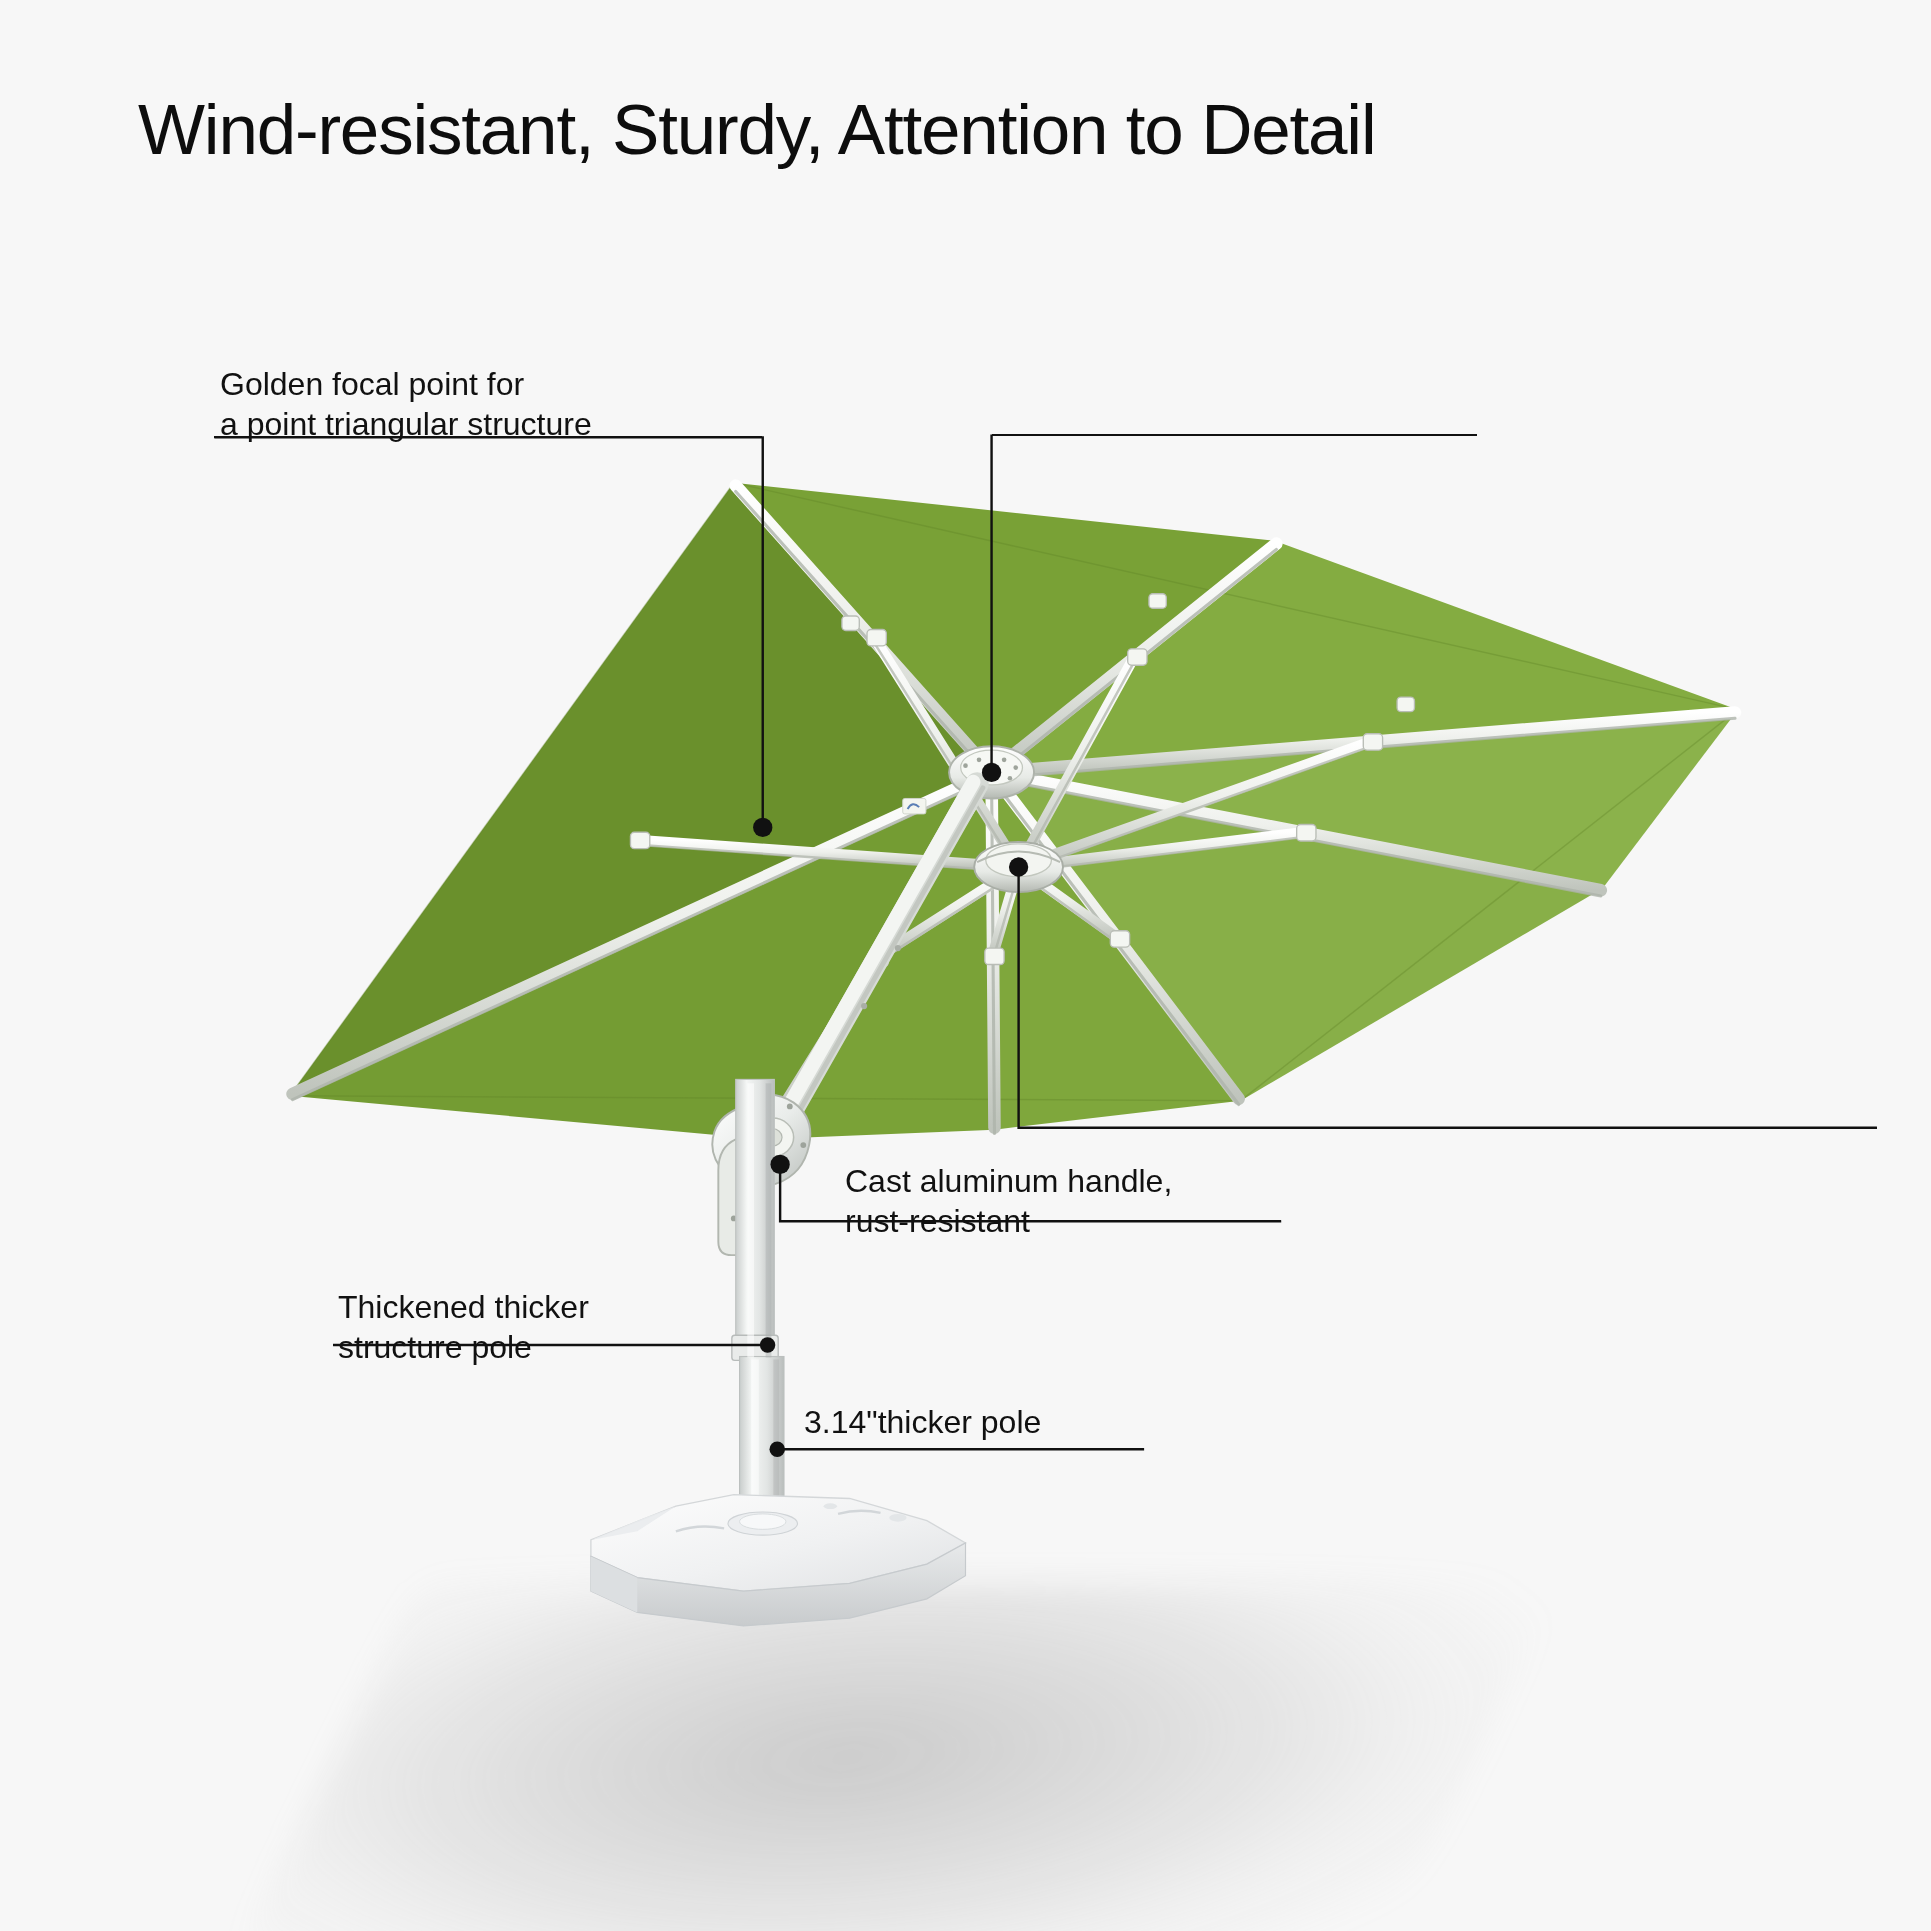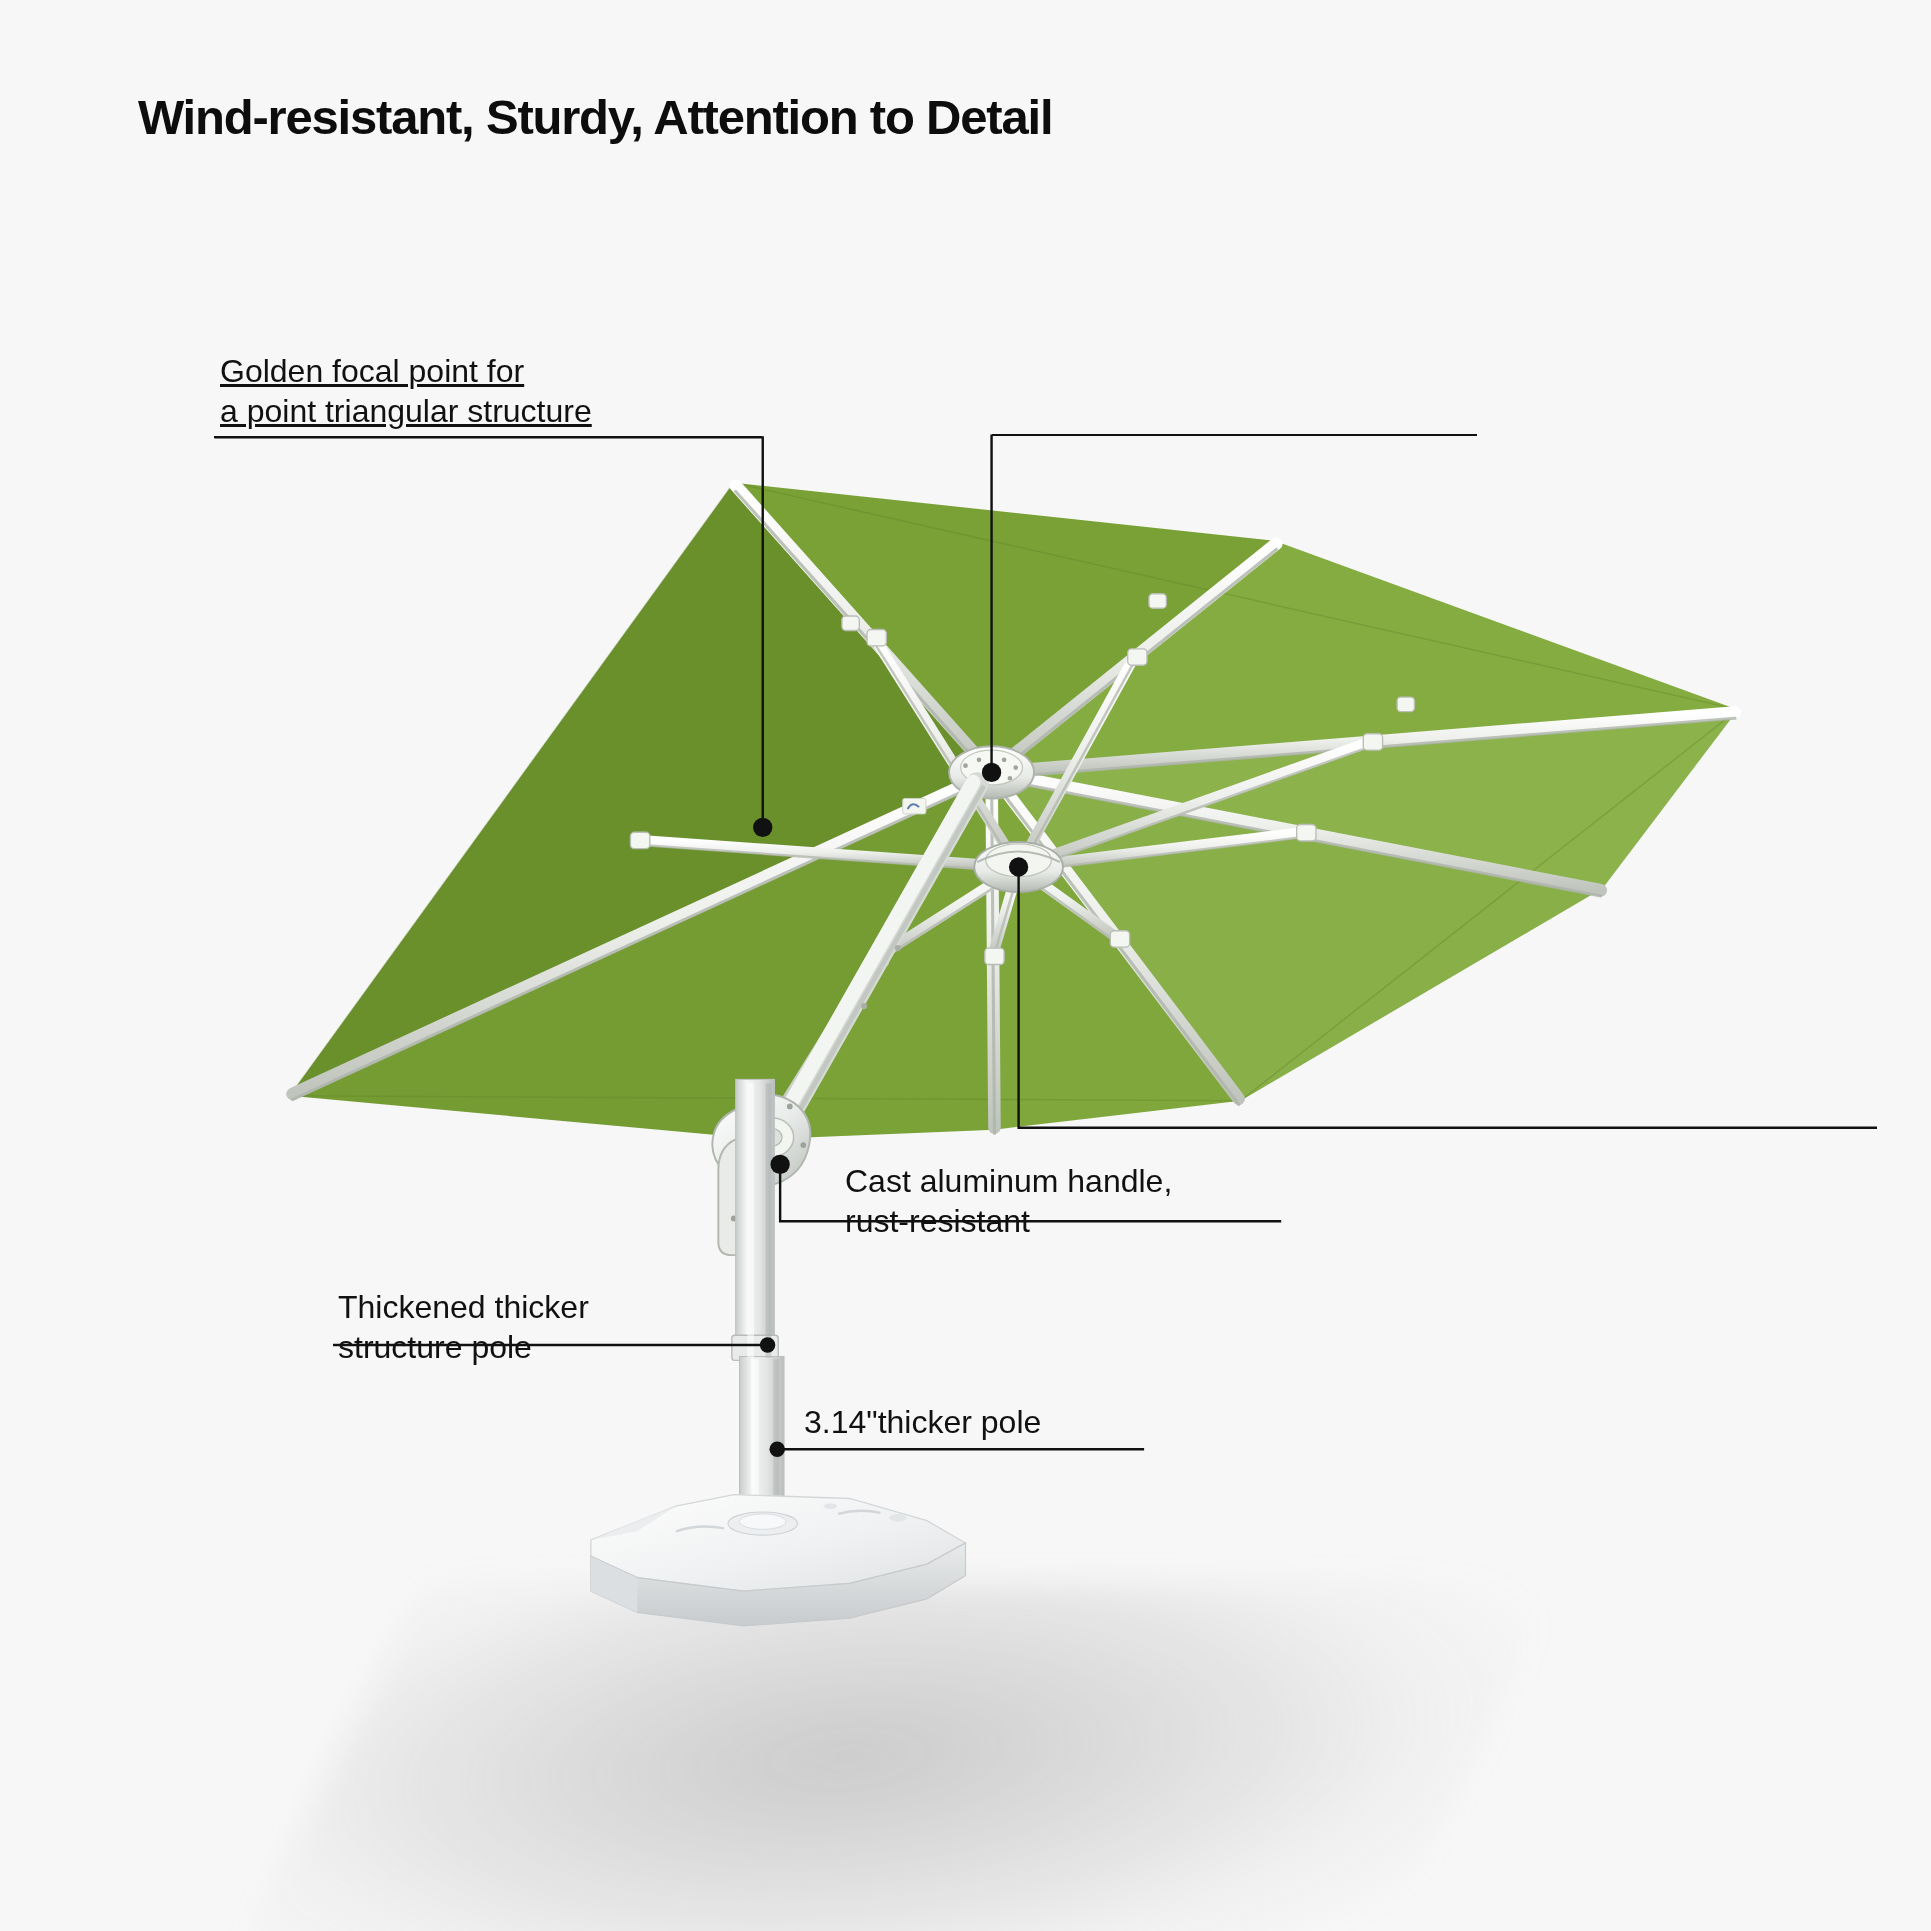--- a/index.html
+++ b/index.html
@@ -16,22 +16,22 @@
     height: 1931px;
     background: #f7f7f7;
     overflow: hidden;
   }
 
   
   #page-title {
     position: absolute;
     left: 138px;
     top: 89px;
-    font-size: 49px;
-    font-weight: bold;
+    font-size: 71px;
+    font-weight: normal;
     letter-spacing: -1.2px;
     color: #0d0d0d;
     white-space: nowrap;
   }
 
   
   #product-art {
     position: absolute;
     left: 0;
     top: 0;
@@ -335,21 +335,21 @@
     <g fill="#111111">
       <circle cx="790" cy="857" r="10"></circle>
       <circle cx="1027" cy="800" r="10"></circle>
       <circle cx="1055" cy="898" r="10"></circle>
       <circle cx="808" cy="1206" r="10"></circle>
       <circle cx="795" cy="1393" r="8"></circle>
       <circle cx="805" cy="1501" r="8"></circle>
     </g>
   </svg>
 
-  <div class="callout align-left" style="left:220px; top:351px;text-decoration:underline;">
+  <div class="callout align-left" style="left:220px; top:364px;">
     <span class="c-line1">Golden focal point for</span>
     <span class="c-line2">a point triangular structure</span>
   </div>
   <div class="c-rule" style="left:214px; top:436px; width:548px;"></div>
 
   <div class="c-rule" style="left:992px; top:434px; width:485px;"></div>
 
   <div class="c-rule" style="left:1019px; top:1127px; width:858px;"></div>
 
   <div class="callout align-left" style="left:845px; top:1161px;">

